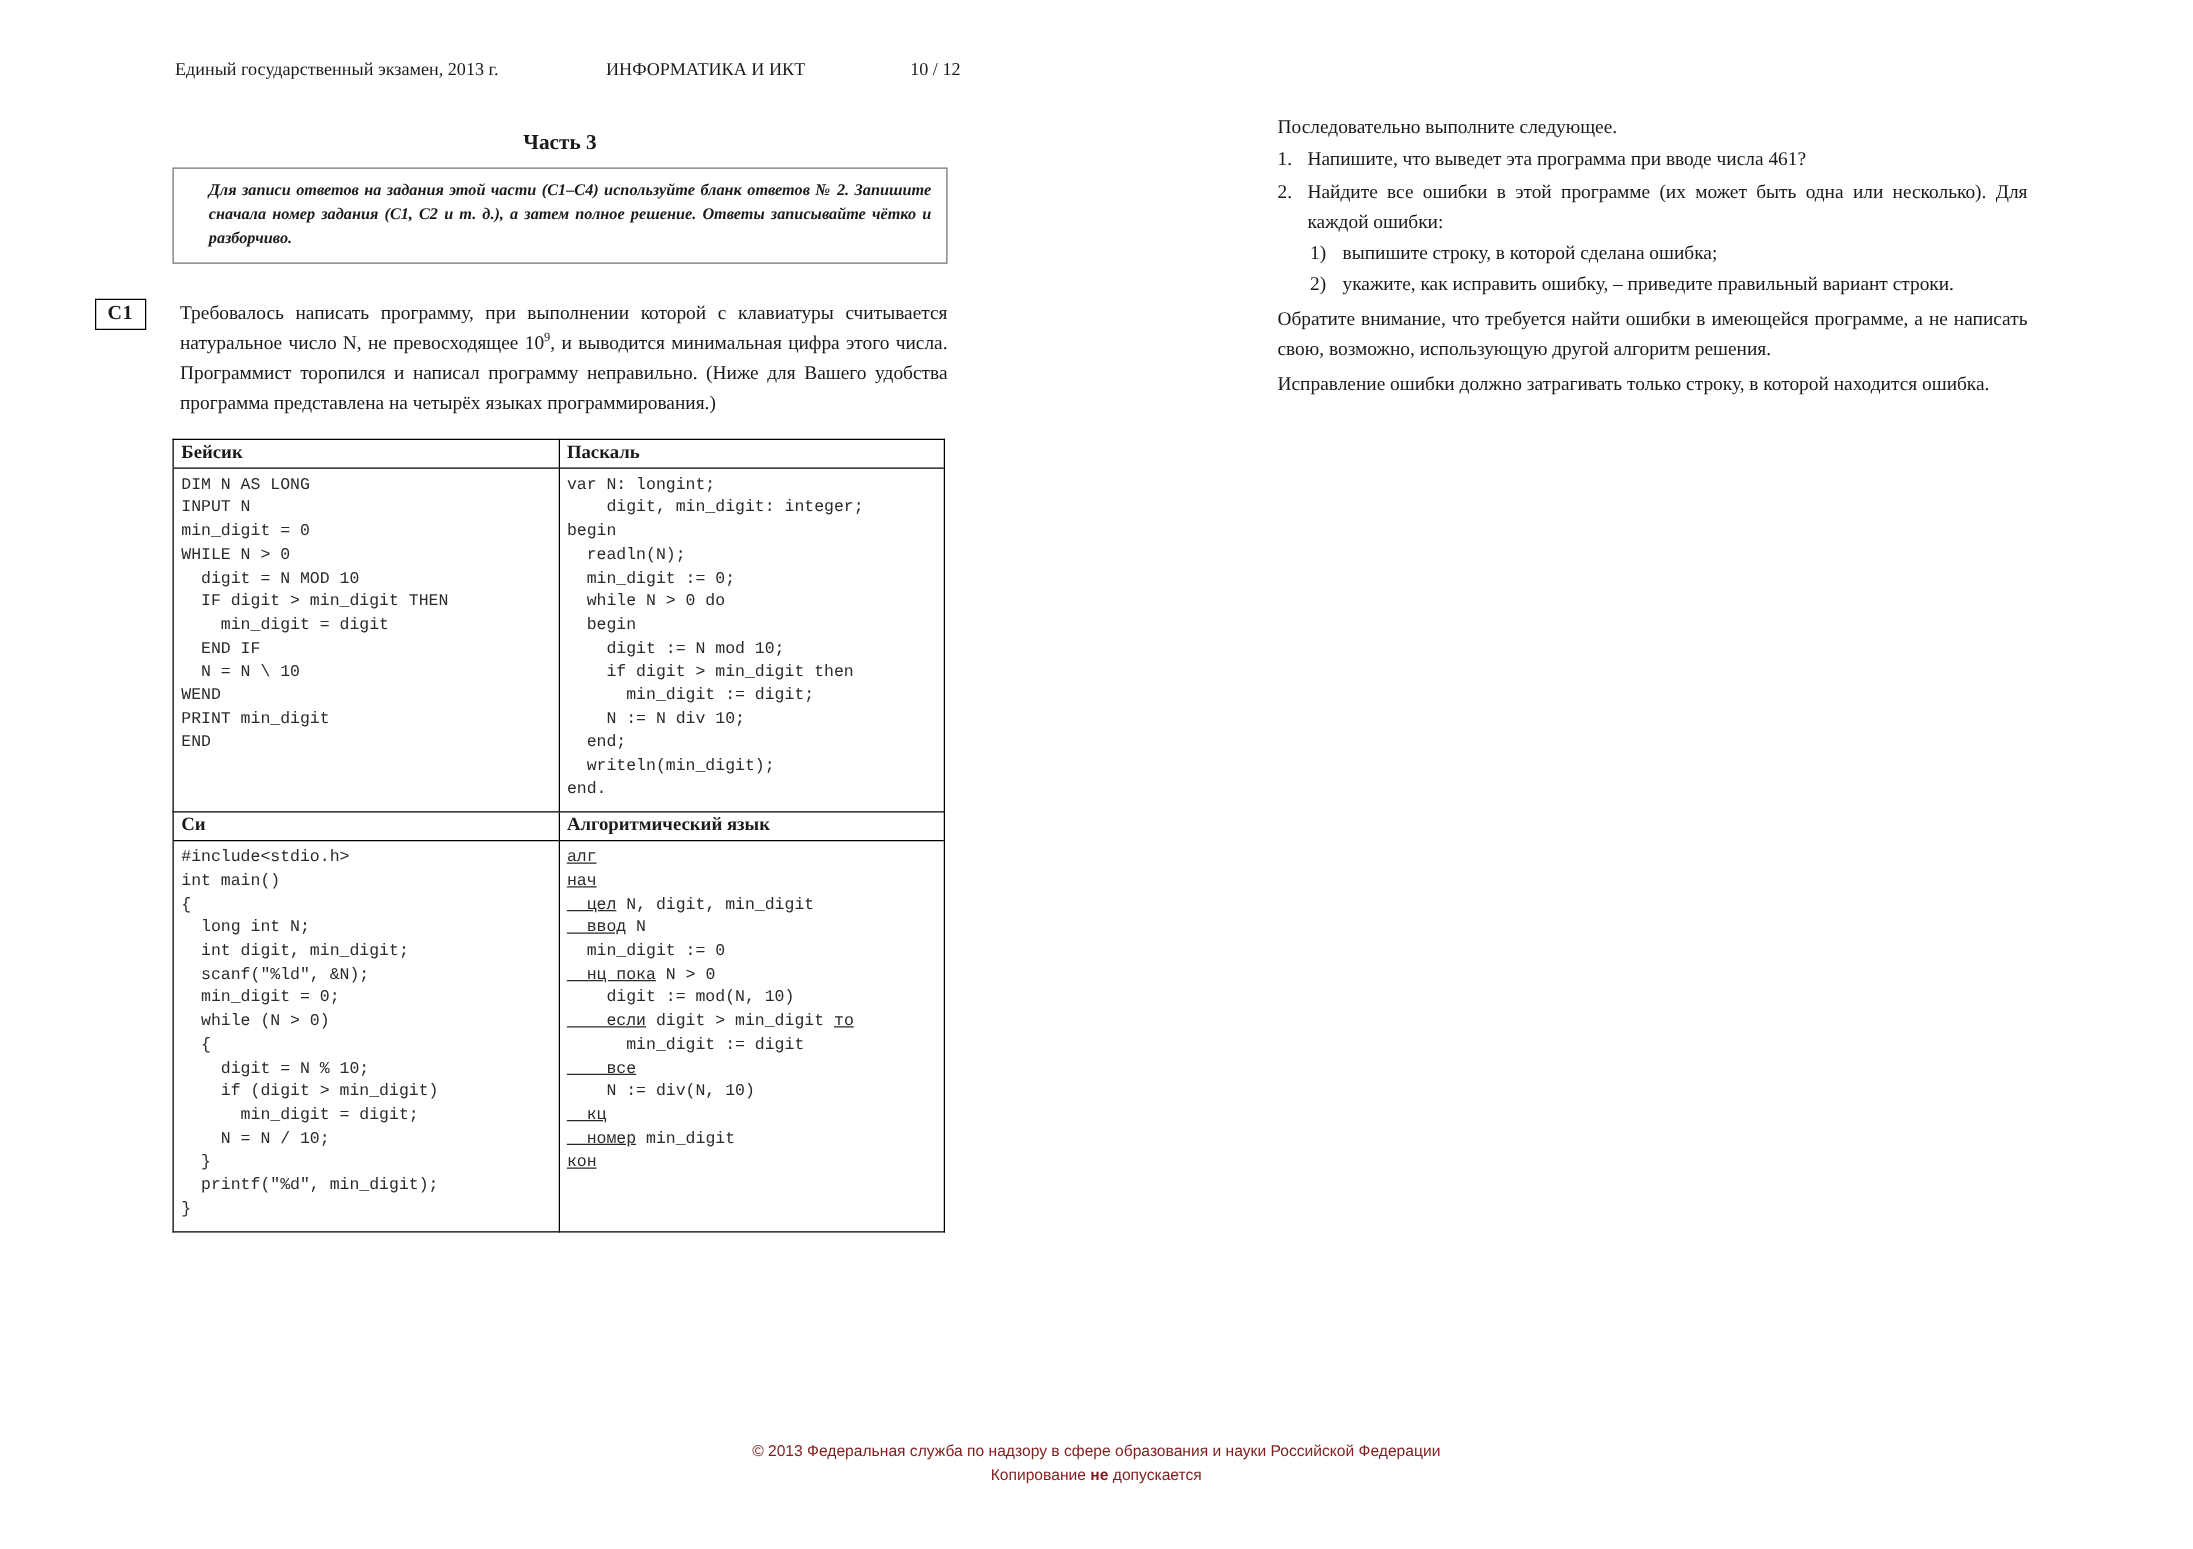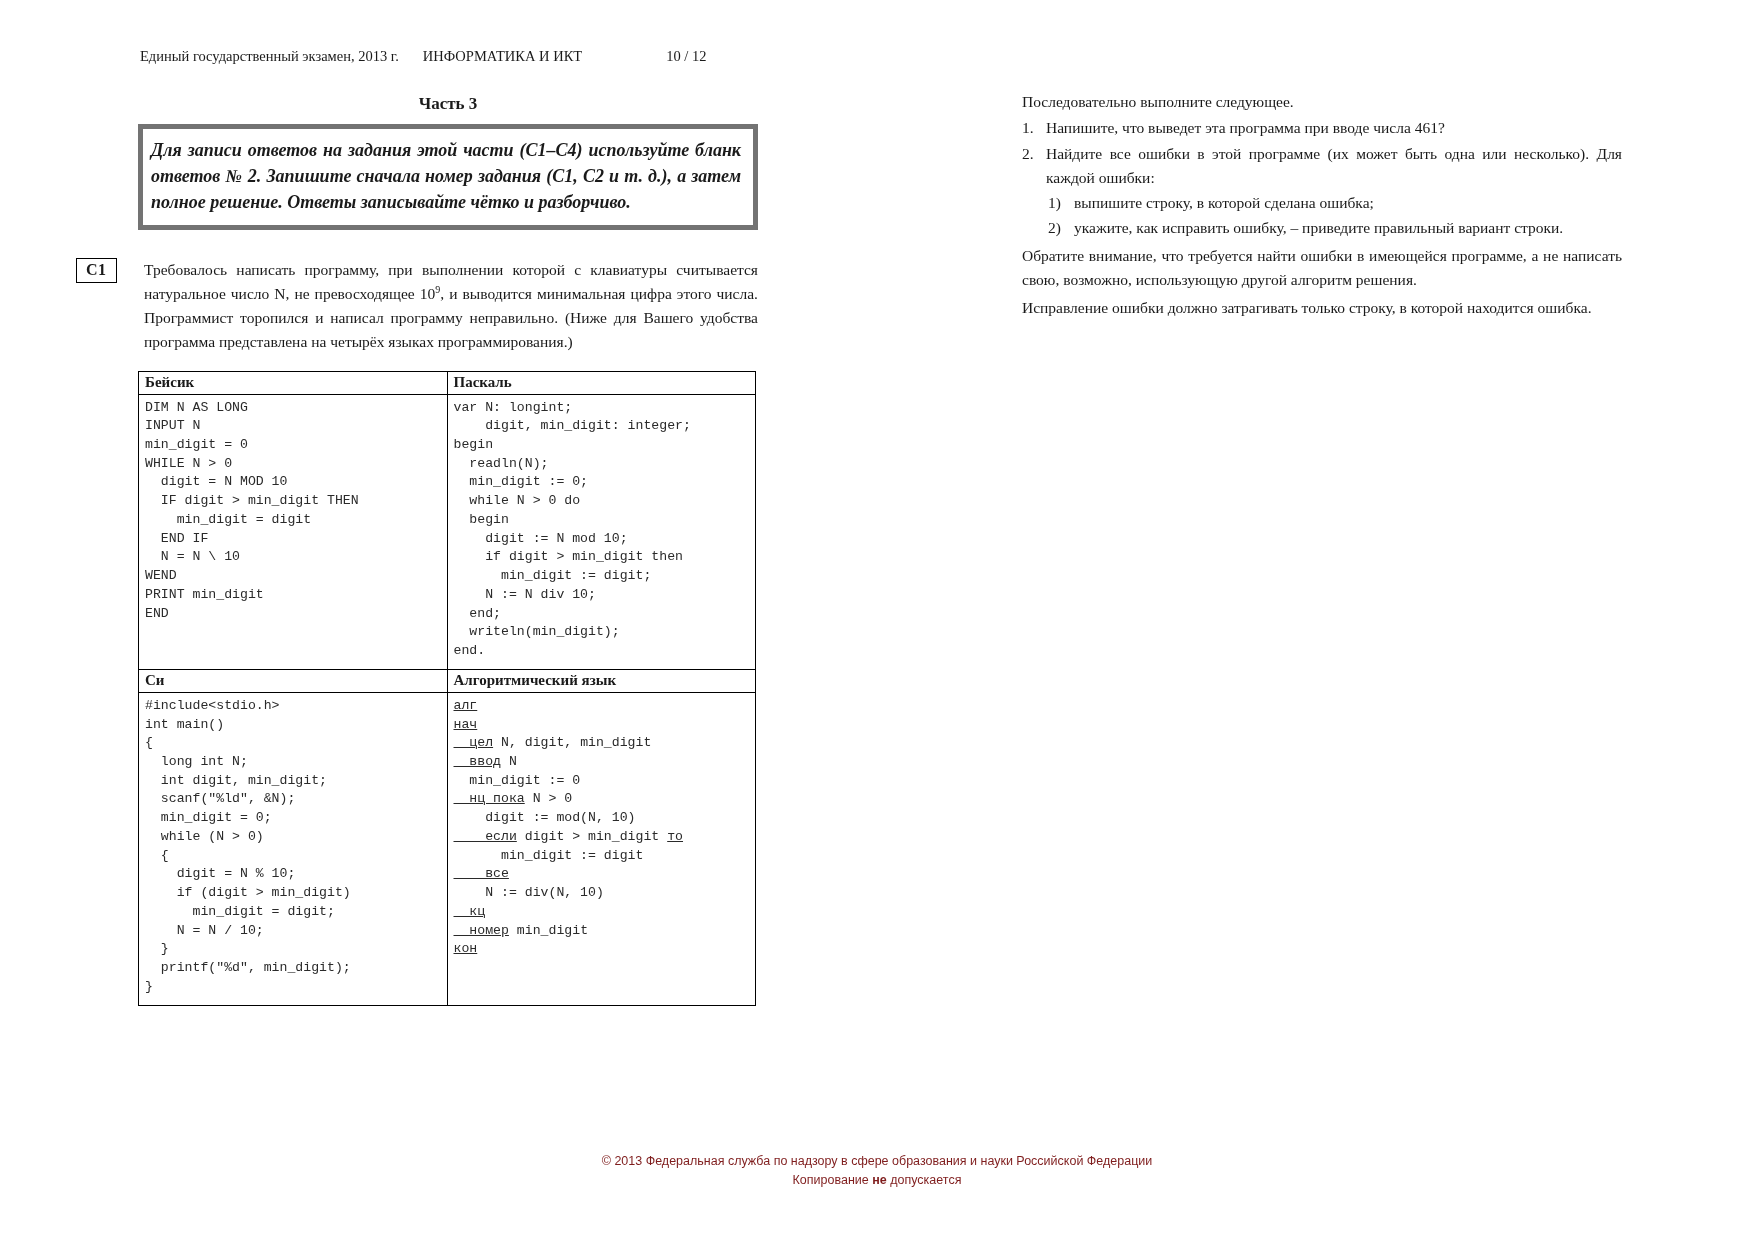--- a/index.html
+++ b/index.html
@@ -25,42 +25,42 @@
   .header {
     position: absolute;
     top: 48px;
     left: 140px;
     width: 680px;
     font-size: 14.5px;
     display: flex;
     align-items: flex-end;
   }
   .header .h-left { white-space: nowrap; }
-  .header .h-mid { margin-left: 24px; white-space: nowrap; }
+  .header .h-mid { margin-left: 86px; white-space: nowrap; }
   .header .h-right { margin-left: 84px; white-space: nowrap; }
 
   
   .col-left {
     position: absolute;
     left: 138px;
-    top: 94px;
+    top: 104px;
     width: 620px;
   }
   .part-title {
     text-align: center;
     font-weight: bold;
     font-size: 17px;
     margin: 0 0 10px 0;
   }
   .instr-box {
-    border: 5px solid #737373;
-    padding: 8px 12px 10px 8px;
+    border: 1px solid #737373;
+    padding: 8px 12px 10px 28px;
     font-style: italic;
     font-weight: bold;
-    font-size: 18px;
+    font-size: 13px;
     line-height: 1.45;
     text-align: justify;
   }
   .task-row {
     position: relative;
     margin-top: 28px;
   }
   .task-code {
     position: absolute;
     left: -62px;

